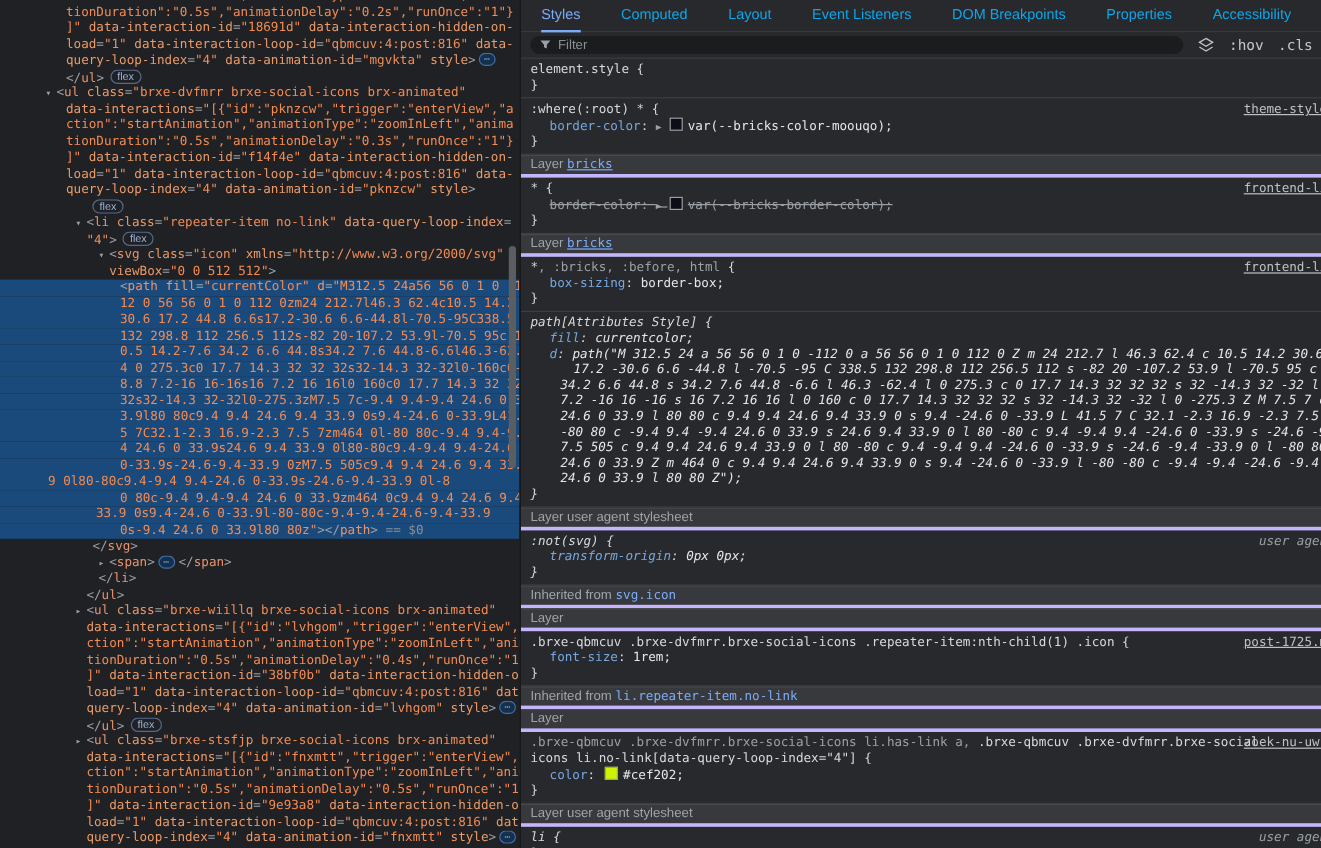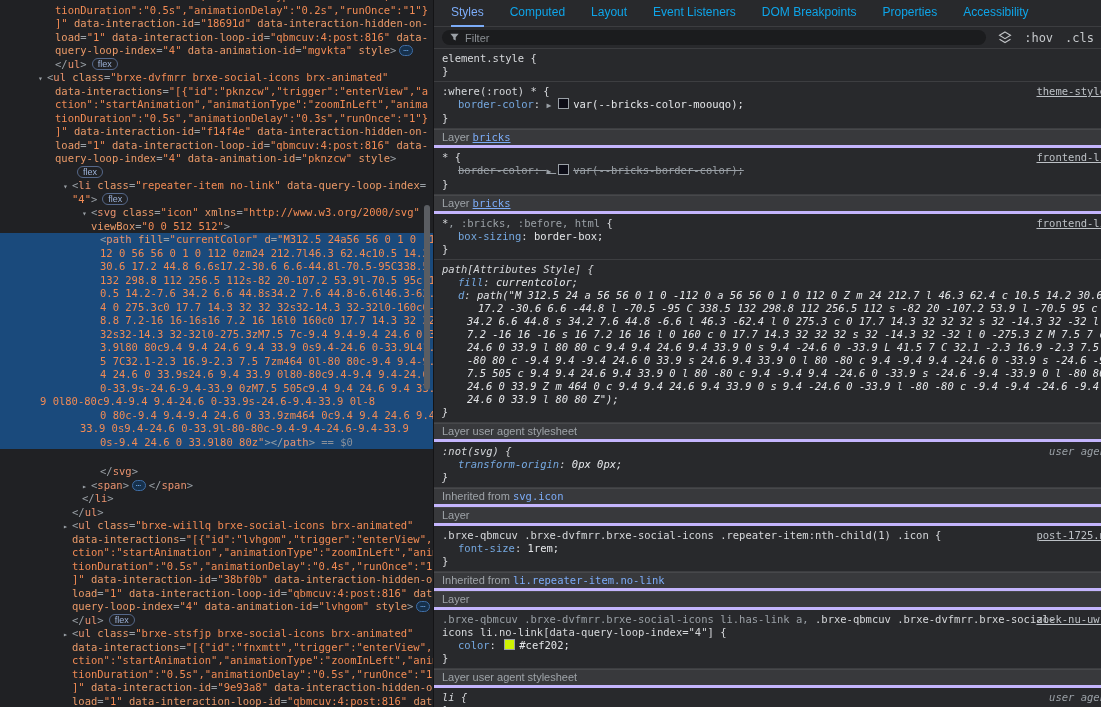--- a/index.html
+++ b/index.html
@@ -18,21 +18,21 @@
   .sg-ar{color:#9aa0a6;display:inline-block;width:9px;font-size:8px;}
   .adorner{display:inline-block;border:1px solid #55688a;color:#9cb2d8;border-radius:8px;
            font-family:"Liberation Sans",sans-serif;font-size:9px;line-height:10px;padding:0 5px;margin-left:5px;vertical-align:1px;}
   .pill{display:inline-block;border:1px solid #3f6ea6;color:#6ba1e0;background:#16304b;border-radius:7px;
         font-size:8px;line-height:9px;padding:0 3px;margin:0 3px;vertical-align:1px;letter-spacing:1px;}
   #lthumb{position:absolute;left:424px;top:205px;width:6px;height:185px;background:#5a5d62;border-radius:3px;}
   
   #right{position:relative;width:668px;height:707px;overflow:hidden;background:#28292c;flex:none;
          border-left:1px solid #141416;}
   #tabbar{height:27px;box-sizing:border-box;display:flex;align-items:center;padding-left:17px;
-          border-bottom:1px solid #3c3d40;background:#28292c;}
+          border-bottom:1px solid #3c3d40;background:#28292c;justify-content:space-between;}
   .tab{color:#0ea5e9;font-family:"Liberation Sans",sans-serif;font-size:12px;margin-right:26px;
        height:27px;line-height:25px;box-sizing:border-box;border-bottom:2px solid transparent;white-space:nowrap;}
   .tab.active{color:#7cacf8;border-bottom-color:#7cacf8;}
   #filterbar{height:21px;display:flex;align-items:center;padding:0 8px;border-bottom:1px solid #3c3d40;background:#28292c;}
   #filterinput{flex:1;height:15px;background:#1b1c1e;border-radius:8px;display:flex;align-items:center;
                color:#8a8f94;font-family:"Liberation Sans",sans-serif;font-size:11px;padding:0 7px;gap:5px;}
   .tool{color:#c6c9cc;font-size:12px;margin-left:12px;white-space:nowrap;}
   #layersicon{margin-left:12px;display:flex;align-items:center;}
   
   .bar{background:#38393c;color:#9fa4a9;border-top:1px solid #47484b;border-bottom:3px solid #c4b5fd;
@@ -87,21 +87,21 @@
         <div class="line sel" style="padding-left: 100px;"><span class="sg-v">8.8 7.2-16 16-16s16 7.2 16 16l0 160c0 17.7 14.3 32 32</span></div>
         <div class="line sel" style="padding-left: 100px;"><span class="sg-v">32s32-14.3 32-32l0-275.3zM7.5 7c-9.4 9.4-9.4 24.6 0 3</span></div>
         <div class="line sel" style="padding-left: 100px;"><span class="sg-v">3.9l80 80c9.4 9.4 24.6 9.4 33.9 0s9.4-24.6 0-33.9L41.</span></div>
         <div class="line sel" style="padding-left: 100px;"><span class="sg-v">5 7C32.1-2.3 16.9-2.3 7.5 7zm464 0l-80 80c-9.4 9.4-9.</span></div>
         <div class="line sel" style="padding-left: 100px;"><span class="sg-v">4 24.6 0 33.9s24.6 9.4 33.9 0l80-80c9.4-9.4 9.4-24.6</span></div>
         <div class="line sel" style="padding-left: 100px;"><span class="sg-v">0-33.9s-24.6-9.4-33.9 0zM7.5 505c9.4 9.4 24.6 9.4 33.</span></div>
         <div class="line sel" style="padding-left: 40px;"><span class="sg-v">9 0l80-80c9.4-9.4 9.4-24.6 0-33.9s-24.6-9.4-33.9 0l-8</span></div>
         <div class="line sel" style="padding-left: 100px;"><span class="sg-v">0 80c-9.4 9.4-9.4 24.6 0 33.9zm464 0c9.4 9.4 24.6 9.4</span></div>
         <div class="line sel" style="padding-left: 80px;"><span class="sg-v">33.9 0s9.4-24.6 0-33.9l-80-80c-9.4-9.4-24.6-9.4-33.9</span></div>
         <div class="line sel" style="padding-left: 100px;"><span class="sg-v">0s-9.4 24.6 0 33.9l80 80z"</span><span class="sg-p">&gt;&lt;/</span><span class="sg-t">path</span><span class="sg-p">&gt;</span><span class="sg-eq"> == $0</span></div>
-        <div class="line" style="padding-left: 100px; margin-top: 16px;"><span class="sg-p">&lt;/</span><span class="sg-t">svg</span><span class="sg-p">&gt;</span></div>
+        <div class="line" style="padding-left: 77px;"><span class="sg-p">&lt;/</span><span class="sg-t">svg</span><span class="sg-p">&gt;</span></div>
         <div class="line" style="padding-left: 82px;"><span class="sg-ar">▸</span><span class="sg-p">&lt;</span><span class="sg-t">span</span><span class="sg-p">&gt;</span><span class="pill">⋯</span><span class="sg-p">&lt;/</span><span class="sg-t">span</span><span class="sg-p">&gt;</span></div>
         <div class="line" style="padding-left: 82px;"><span class="sg-p">&lt;/</span><span class="sg-t">li</span><span class="sg-p">&gt;</span></div>
         <div class="line" style="padding-left: 72px;"><span class="sg-p">&lt;/</span><span class="sg-t">ul</span><span class="sg-p">&gt;</span></div>
         <div class="line" style="padding-left: 63px;"><span class="sg-ar">▸</span><span class="sg-p">&lt;</span><span class="sg-t">ul</span><span class="sg-a"> class</span><span class="sg-p">=</span><span class="sg-v">"brxe-wiillq brxe-social-icons brx-animated"</span></div>
         <div class="line" style="padding-left: 72px;"><span class="sg-a">data-interactions</span><span class="sg-p">=</span><span class="sg-v">"[{"id":"lvhgom","trigger":"enterView","a</span></div>
         <div class="line" style="padding-left: 72px;"><span class="sg-v">ction":"startAnimation","animationType":"zoomInLeft","anima</span></div>
         <div class="line" style="padding-left: 72px;"><span class="sg-v">tionDuration":"0.5s","animationDelay":"0.4s","runOnce":"1"}</span></div>
         <div class="line" style="padding-left: 72px;"><span class="sg-v">]" </span><span class="sg-a">data-interaction-id</span><span class="sg-p">=</span><span class="sg-v">"38bf0b"</span><span class="sg-a"> data-interaction-hidden-on-</span></div>
         <div class="line" style="padding-left: 72px;"><span class="sg-a">load</span><span class="sg-p">=</span><span class="sg-v">"1"</span><span class="sg-a"> data-interaction-loop-id</span><span class="sg-p">=</span><span class="sg-v">"qbmcuv:4:post:816"</span><span class="sg-a"> data-</span></div>
         <div class="line" style="padding-left: 72px;"><span class="sg-a">query-loop-index</span><span class="sg-p">=</span><span class="sg-v">"4"</span><span class="sg-a"> data-animation-id</span><span class="sg-p">=</span><span class="sg-v">"lvhgom"</span><span class="sg-a"> style</span><span class="sg-p">&gt;</span><span class="pill">⋯</span></div>

